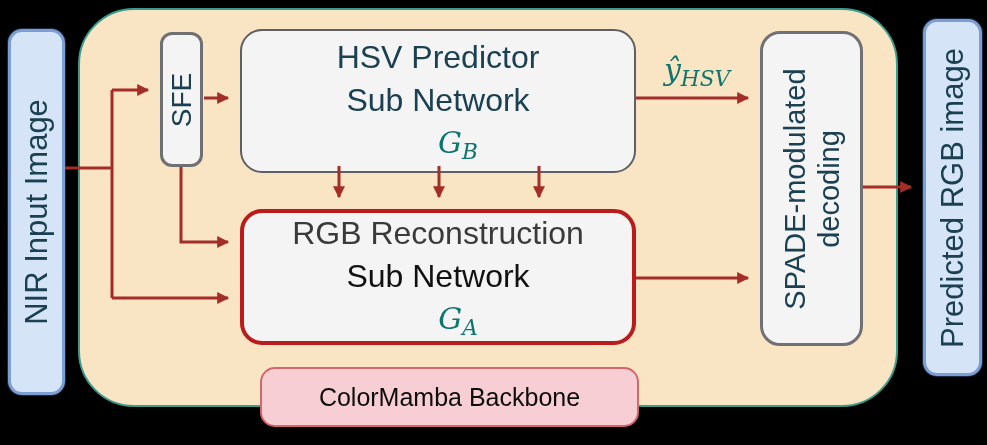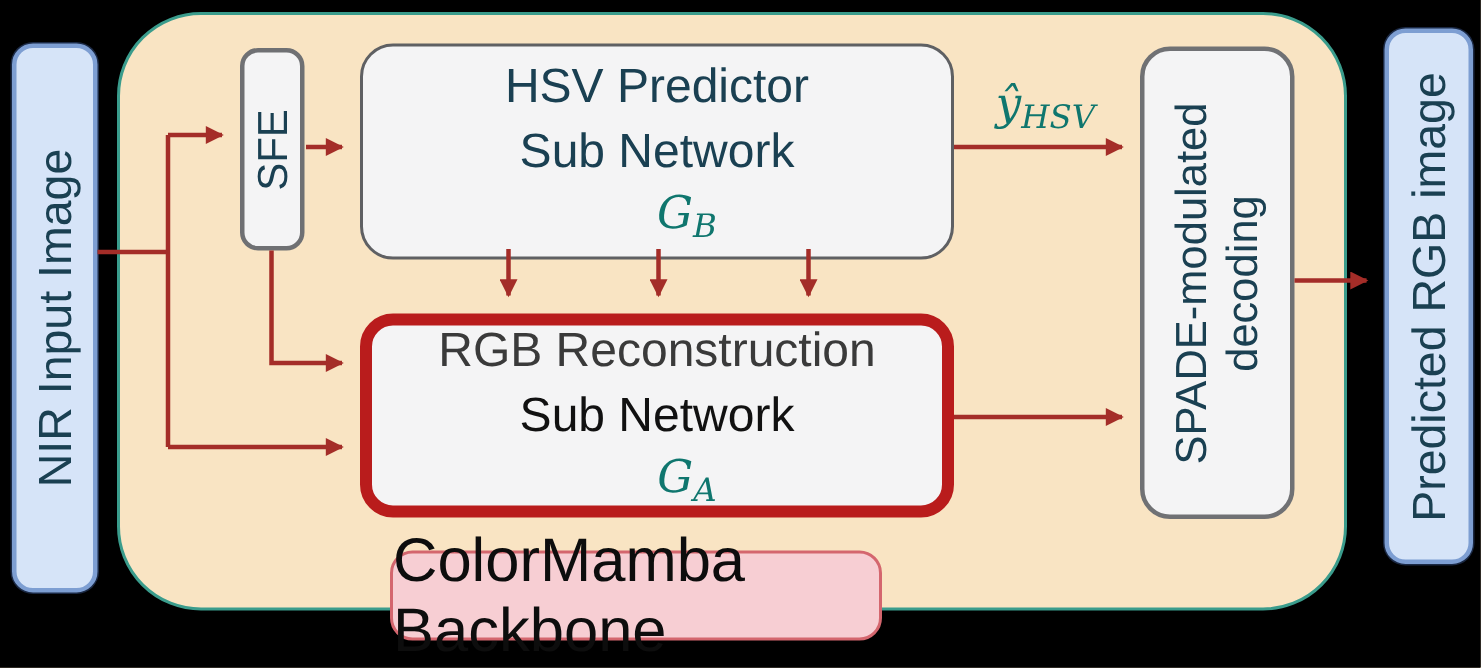--- a/index.html
+++ b/index.html
@@ -17,27 +17,27 @@
     box-sizing:border-box;box-shadow:0 0 0 1px rgba(60,90,150,.45);
   }
   .io-nir{left:8px;top:29px;width:57px;height:366px;}
   .io-out{left:923px;top:19px;width:59px;height:357px;}
   .module{
     position:absolute;background:#f4f4f5;box-sizing:border-box;
     display:flex;flex-direction:column;align-items:center;justify-content:center;
   }
   .sfe{left:160px;top:32px;width:43px;height:135px;border:3px solid #6f7073;border-radius:12px;}
   .hsv{left:240px;top:29px;width:396px;height:144px;border:2px solid #5f6063;border-radius:22px;}
-  .rgb{left:240px;top:209px;width:396px;height:136px;border:8px solid #b91c1c;border-radius:22px;}
+  .rgb{left:240px;top:209px;width:396px;height:136px;border:4px solid #b91c1c;border-radius:22px;}
   .spade{left:760px;top:31px;width:103px;height:315px;border:3px solid #707174;border-radius:20px;}
   .badge{
-    position:absolute;left:260px;top:367px;width:328px;height:60px;
+    position:absolute;left:260px;top:367px;width:379px;height:60px;
     background:#f7ced3;border:2px solid #d4666e;border-radius:15px;box-sizing:border-box;
     display:flex;align-items:center;justify-content:center;
-    font-size:41px;color:#0d0d0d;
+    font-size:25px;color:#0d0d0d;
   }
   
   .vtext{
     position:absolute;left:50%;top:50%;transform:translate(-50%,-50%) rotate(-90deg);
     white-space:nowrap;color:#1a4052;
   }
   .io-nir .vtext{font-size:31px;}
   .io-out .vtext{font-size:31px;}
   .sfe .vtext{font-size:28px;}
   .vblock{

